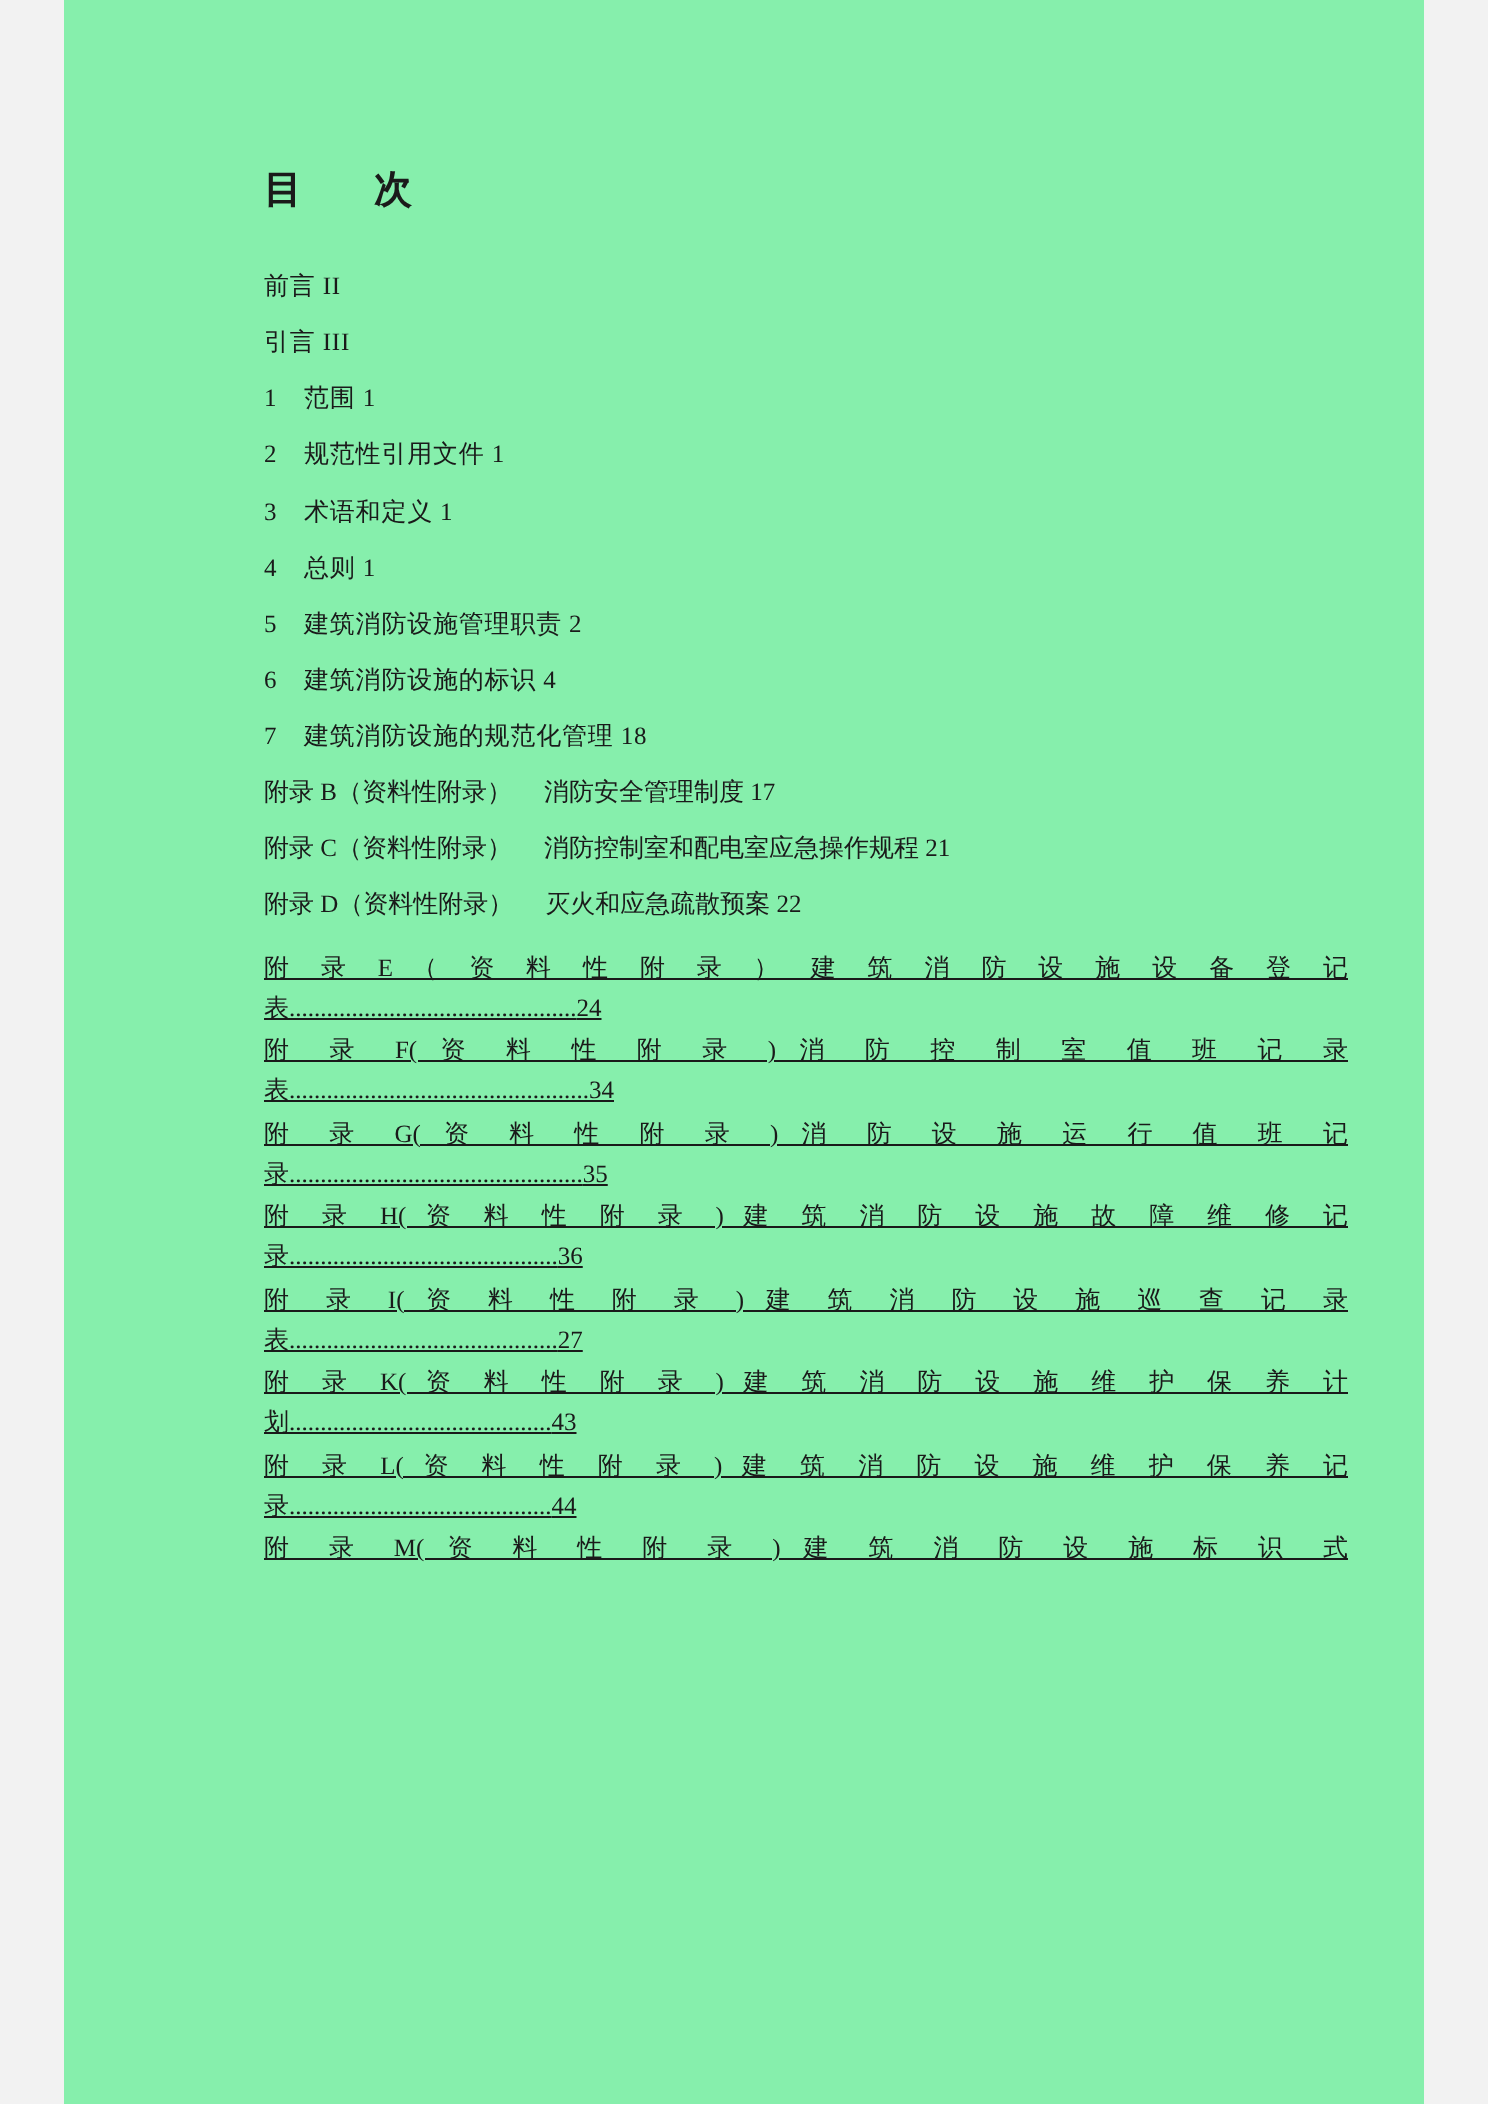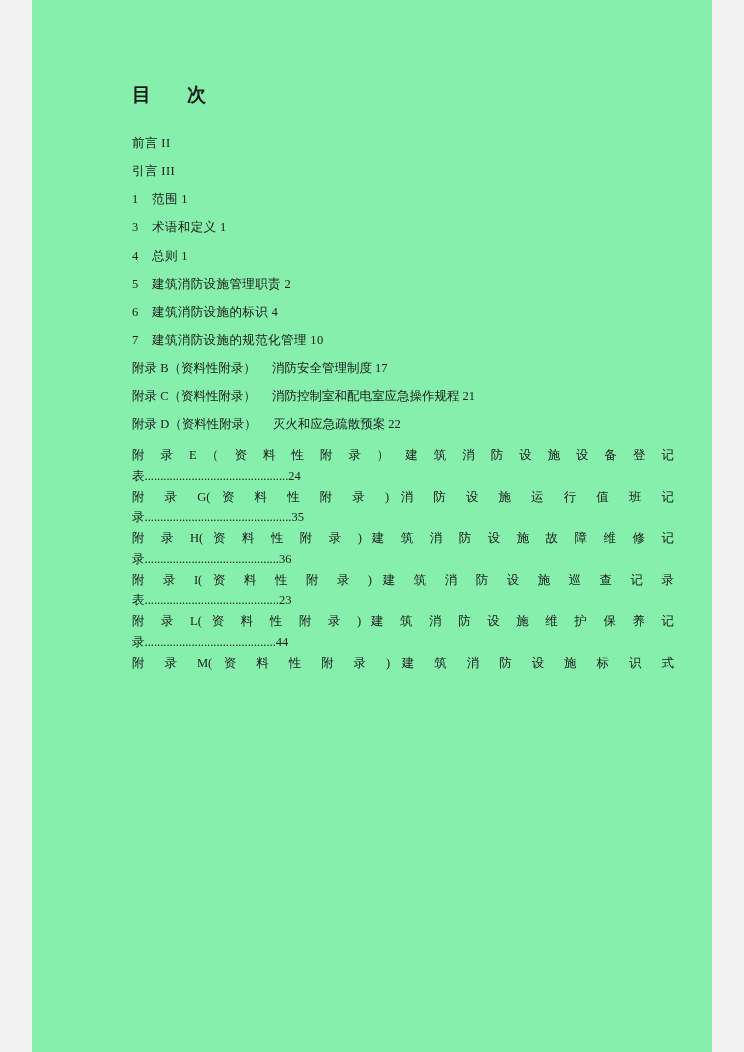--- a/index.html
+++ b/index.html
@@ -53,20 +53,21 @@
     display: inline-block;
     width: 16px;
   }
   .entry-justified {
     font-size: 12.5px;
     line-height: 1.62;
     margin-bottom: 1px;
     text-align: justify;
     text-align-last: justify;
     word-break: break-all;
+    text-decoration: underline;
   }
   .entry-justified .tail {
     text-align-last: left;
     display: block;
     text-align: left;
     white-space: nowrap;
   }
   .dots {
     letter-spacing: 0px;
   }
@@ -75,54 +76,63 @@
 <body>
 
 <div class="page">
   <div class="content">
 
     <div class="toc-title"><span>目</span><span class="gap"></span><span>次</span></div>
 
     <div class="entry"><span class="lbl">前言 II</span></div>
     <div class="entry"><span class="lbl">引言 III</span></div>
     <div class="entry"><span class="num">1</span><span class="lbl">范围 1</span></div>
+    <div class="entry"><span class="num">2</span><span class="lbl">规范性引用文件 1</span></div>
     <div class="entry"><span class="num">3</span><span class="lbl">术语和定义 1</span></div>
     <div class="entry"><span class="num">4</span><span class="lbl">总则 1</span></div>
     <div class="entry"><span class="num">5</span><span class="lbl">建筑消防设施管理职责 2</span></div>
     <div class="entry"><span class="num">6</span><span class="lbl">建筑消防设施的标识 4</span></div>
-    <div class="entry"><span class="num">7</span><span class="lbl">建筑消防设施的规范化管理 10</span></div>
+    <div class="entry"><span class="num">7</span><span class="lbl">建筑消防设施的规范化管理 18</span></div>
 
     <div class="entry"><span>附录 B（资料性附录）</span><span class="entry-sp"></span><span>消防安全管理制度 17</span></div>
     <div class="entry"><span>附录 C（资料性附录）</span><span class="entry-sp"></span><span>消防控制室和配电室应急操作规程 21</span></div>
     <div class="entry"><span>附录 D（资料性附录）</span><span class="entry-sp"></span><span>灭火和应急疏散预案 22</span></div>
 
     <div class="entry-justified">
       <span>附 录 E （ 资 料 性 附 录 ） 建 筑 消 防 设 施 设 备 登 记</span>
       <span class="tail"><span>表</span><span class="dots">..............................................</span><span>24</span></span>
     </div>
 
+    <div class="entry-justified">
+      <span>附 录 F( 资 料 性 附 录 ) 消 防 控 制 室 值 班 记 录</span>
+      <span class="tail"><span>表</span><span class="dots">................................................</span><span>34</span></span>
+    </div>
 
     <div class="entry-justified">
       <span>附 录 G( 资 料 性 附 录 ) 消 防 设 施 运 行 值 班 记</span>
       <span class="tail"><span>录</span><span class="dots">...............................................</span><span>35</span></span>
     </div>
 
     <div class="entry-justified">
       <span>附 录 H( 资 料 性 附 录 ) 建 筑 消 防 设 施 故 障 维 修 记</span>
       <span class="tail"><span>录</span><span class="dots">...........................................</span><span>36</span></span>
     </div>
 
     <div class="entry-justified">
       <span>附 录 I( 资 料 性 附 录 ) 建 筑 消 防 设 施 巡 查 记 录</span>
-      <span class="tail"><span>表</span><span class="dots">...........................................</span><span>23</span></span>
+      <span class="tail"><span>表</span><span class="dots">...........................................</span><span>27</span></span>
     </div>
 
     <div class="entry-justified">
     </div>
 
+    <div class="entry-justified">
+      <span>附 录 K( 资 料 性 附 录 ) 建 筑 消 防 设 施 维 护 保 养 计</span>
+      <span class="tail"><span>划</span><span class="dots">..........................................</span><span>43</span></span>
+    </div>
 
     <div class="entry-justified">
       <span>附 录 L( 资 料 性 附 录 ) 建 筑 消 防 设 施 维 护 保 养 记</span>
       <span class="tail"><span>录</span><span class="dots">..........................................</span><span>44</span></span>
     </div>
 
     <div class="entry-justified">
       <span>附 录 M( 资 料 性 附 录 ) 建 筑 消 防 设 施 标 识 式</span>
     </div>
 

